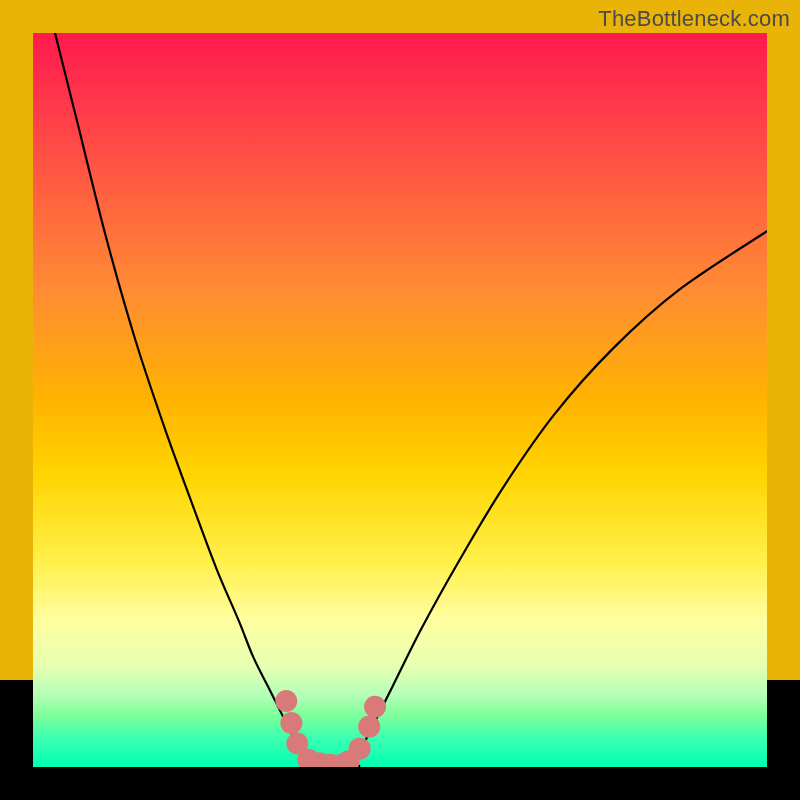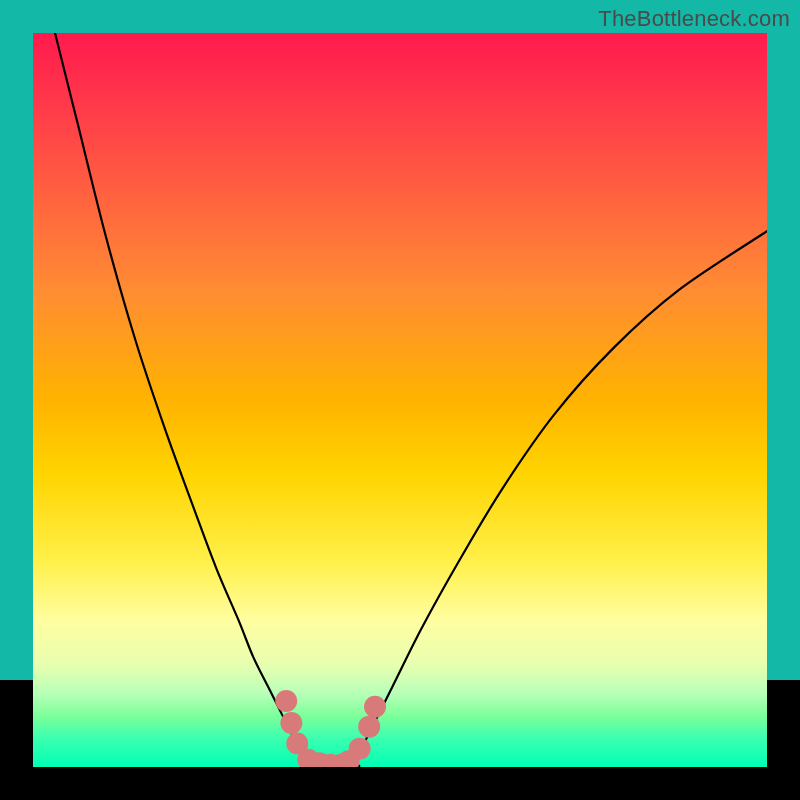--- a/index.html
+++ b/index.html
@@ -8,21 +8,21 @@
     width: 800px;
     height: 800px;
     background: #000;
     font-family: Arial, Helvetica, sans-serif;
     overflow: hidden;
   }
   .outer {
     position: relative;
     width: 800px;
     height: 680px;
-    background: #14b8a6;
+    background: #eab308;
   }
   .plot {
     position: absolute;
     left: 33px;
     top: 33px;
     width: 734px;
     height: 734px;
     background: linear-gradient(to bottom,
       #ff1a4d 0%,
       #ff3a4a 10%,

